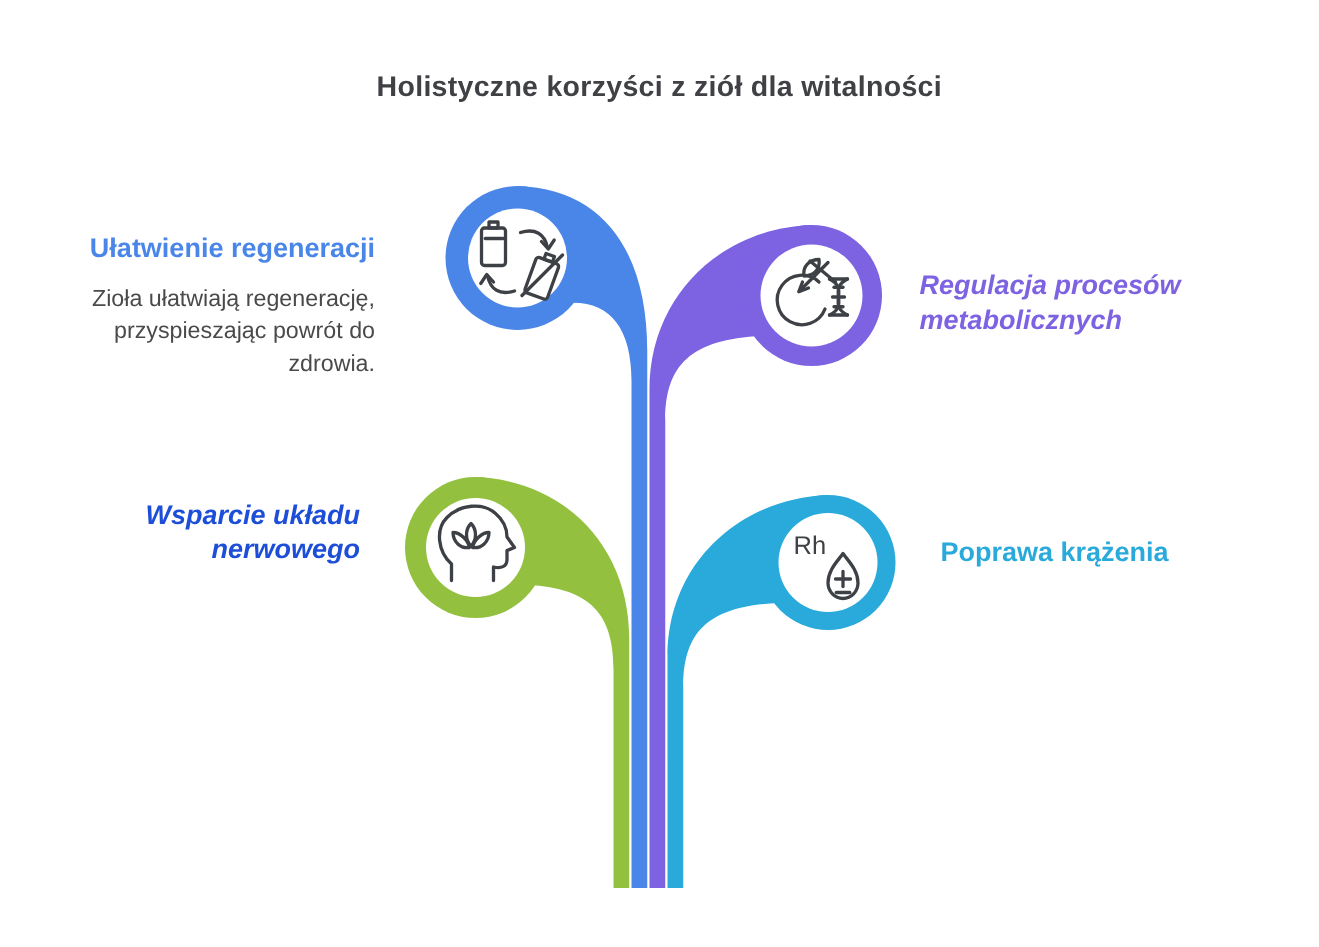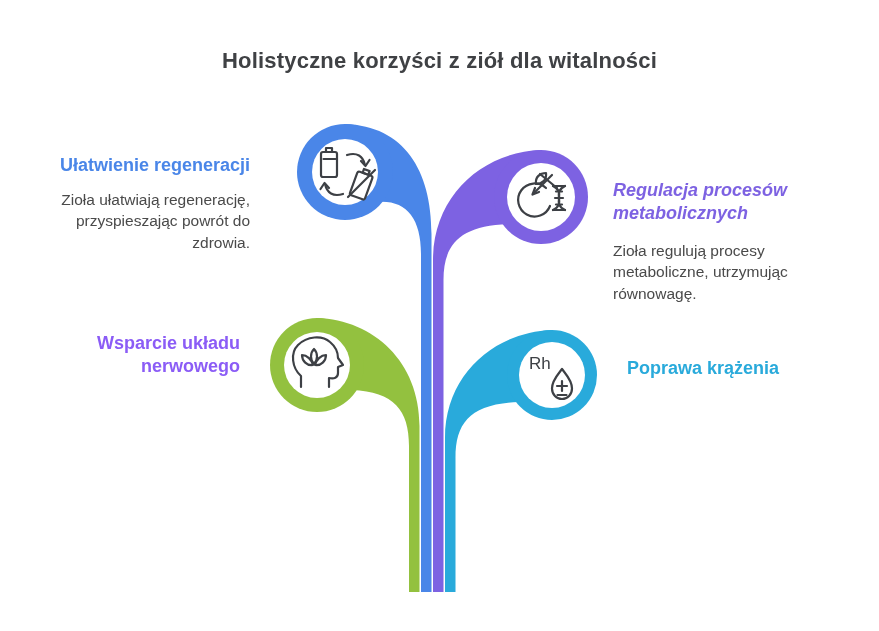--- a/index.html
+++ b/index.html
@@ -2,21 +2,21 @@
 <html lang="pl"><head>
 <meta charset="utf-8">
 <style>
   html,body{margin:0;padding:0;background:#fff;}
   #canvas{
     position:relative;width:879px;height:631px;background:#ffffff;overflow:hidden;
     font-family:"Liberation Sans","DejaVu Sans",sans-serif;
   }
   #title{
     position:absolute;left:0;top:48px;width:879px;text-align:center;
-    font-size:22px;font-weight:bold;color:#3f4144;letter-spacing:.2px;
+    font-size:19px;font-weight:bold;color:#3f4144;letter-spacing:.2px;
   }
   .tblock{position:absolute;}
   .tblock.right{text-align:right;}
   .tblock.left{text-align:left;}
   .bhead{font-size:18px;font-weight:bold;line-height:1.28;margin:12px 0 12px 0;}
   .bdesc{font-size:15.5px;line-height:1.38;color:#4a4a4a;margin:0;}
   #svg-art{position:absolute;left:0;top:0;}
 </style>
 </head>
 <body>
@@ -93,24 +93,23 @@
     </g>
   </svg>
 
   <div class="tblock right" style="right:629px;top:142px;width:210px;">
     <p class="bhead" style="color: rgb(74, 134, 232);">Ułatwienie regeneracji</p>
     <p class="bdesc">Zioła ułatwiają regenerację, przyspieszając powrót do zdrowia.</p>
   </div>
 
   <div class="tblock left" style="left:613px;top:167px;width:200px;">
     <p class="bhead" style="margin-bottom: 15px; color: rgb(125, 98, 226); font-style: italic;">Regulacja procesów metabolicznych</p>
-    <p class="bdesc">Zioła regulują procesy metaboliczne, utrzymując równowagę.</p>
   </div>
 
   <div class="tblock right" style="right:639px;top:320px;width:200px;">
-    <p class="bhead" style="margin-bottom: 10px; color: #8b5cf6;">Wsparcie układu nerwowego</p>
+    <p class="bhead" style="margin-bottom: 10px; color: #1d4ed8; font-style: italic;">Wsparcie układu nerwowego</p>
   </div>
 
   <div class="tblock left" style="left:627px;top:345px;width:215px;">
     <p class="bhead" style="margin-bottom: 10px; color: rgb(41, 170, 219);">Poprawa krążenia</p>
   </div>
 
 </div>
 
 </body></html>

